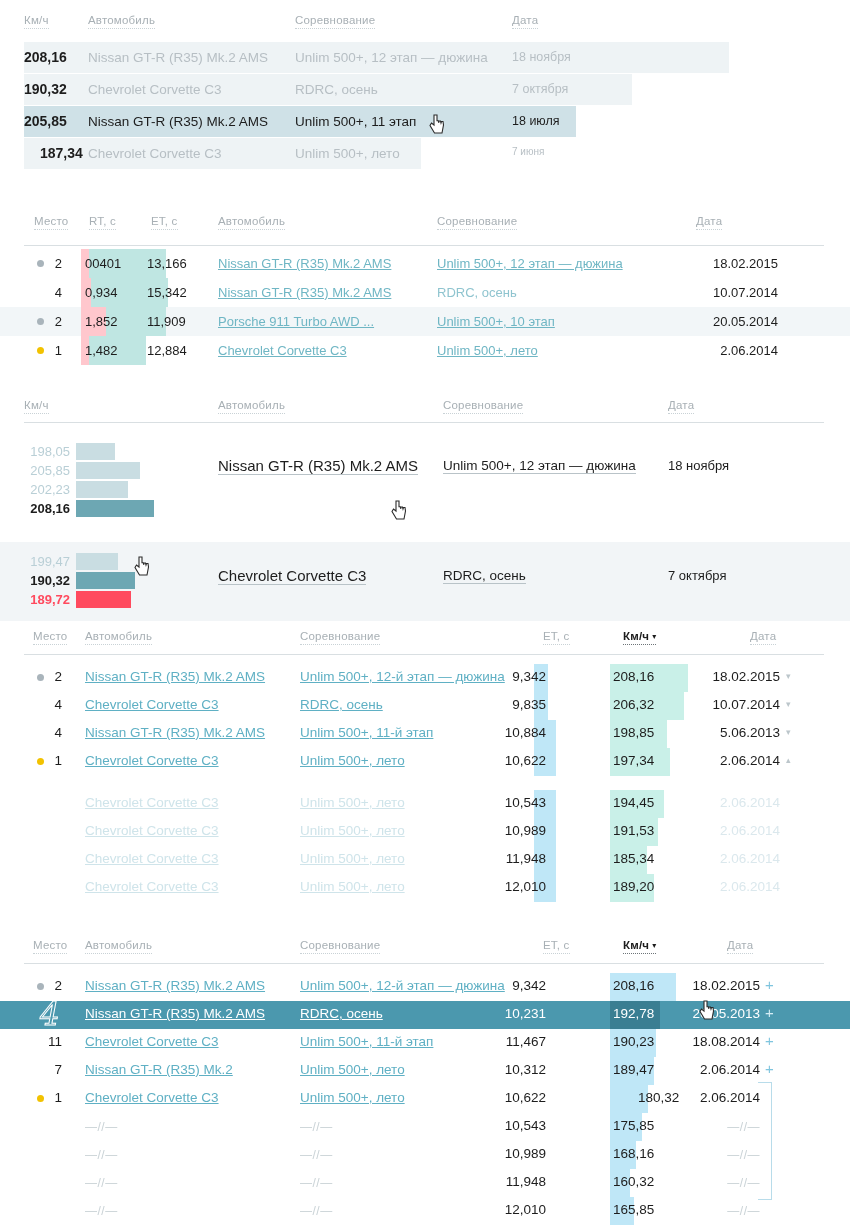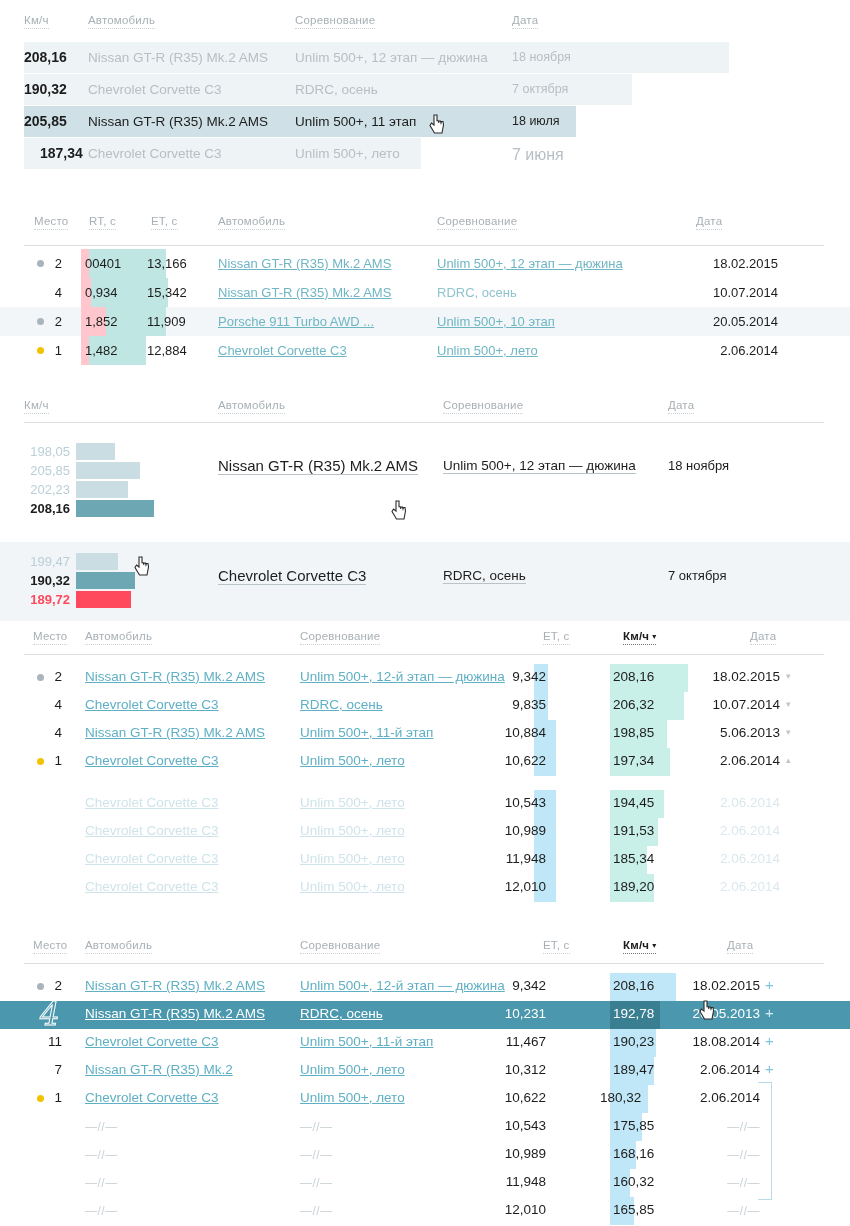--- a/index.html
+++ b/index.html
@@ -113,21 +113,21 @@
         <div class="cell s1-val" style="left:24px;top:7px">205,85</div>
         <div class="cell s1-txt dk" style="left:88px;top:8px">Nissan GT-R (R35) Mk.2 AMS</div>
         <div class="cell s1-txt dk" style="left:295px;top:8px">Unlim 500+, 11 этап</div>
         <div class="cell s1-txt dk" style="left:512px;top:8px;font-size:12.5px">18 июля</div>
       </div>
       <div class="row" style="top:138px;height:31px">
         <div class="s1-band" style="left:24px;top:0;width:397px;height:31px;background:#eef3f5"></div>
         <div class="cell s1-val" style="left:40px;top:7px">187,34</div>
         <div class="cell s1-txt" style="left:88px;top:8px">Chevrolet Corvette C3</div>
         <div class="cell s1-txt" style="left:295px;top:8px">Unlim 500+, лето</div>
-        <div class="cell s1-txt" style="left:512px;top:8px;font-size:16px">7 июня</div>
+        <div class="cell s1-txt" style="left:512px;top:8px;font-size:10px">7 июня</div>
       </div>
     </div>
   <svg class="cursor" style="left:428px;top:113px" viewBox="0 0 20 24">
     <path d="M6 2 L6 12 L3.5 10 L2 12.5 L6.5 20 L14 20 L15.5 12 L15 8.5 L13.5 8.5 L13 10 L12.5 8 L11 8 L10.8 9.8 L10.3 7.8 L9 7.8 L9 2 Z" fill="#ffffff" stroke="#2b2b2b" stroke-width="1.1"></path>
   </svg>
 </div>
 
 <div class="section" id="s2" style="top:205px;height:155px">
   <div class="thead" style="position:absolute;top:10px;left:0;width:850px">
     <div class="th" style="left:34px">Место</div>
@@ -377,21 +377,21 @@
         <div class="cell num" style="left:680px;top:5px;width:80px;text-align:right">2.06.2014</div>
         <div class="cell plus" style="left:765px;top:3px">+</div>
       </div>
       <div class="row" style="top:154px;height:28px">
         <div class="bar-et" style="left:610px;top:0;width:38px;height:28px;background:#bfe7f7"></div>
         <div class="dot gold" style="left:37px;top:10px"></div>
         <div class="cell plc" style="left:44px;top:5px;width:18px;text-align:right">1</div>
         <div class="cell lnk" style="left:85px;top:5px">Chevrolet Corvette C3</div>
         <div class="cell lnk" style="left:300px;top:5px">Unlim 500+, лето</div>
         <div class="cell num" style="left:486px;top:5px;width:60px;text-align:right">10,622</div>
-        <div class="cell num" style="left:600px;top:5px">180,32</div>
+        <div class="cell num" style="left:638px;top:5px">180,32</div>
         <div class="cell num" style="left:680px;top:5px;width:80px;text-align:right">2.06.2014</div>
       </div>
       <div class="row" style="top:182px;height:28px">
         <div class="bar-et" style="left:610px;top:0;width:32px;height:28px;background:#bfe7f7"></div>
         <div class="cell dash" style="left:85px;top:7px">—//—</div>
         <div class="cell dash" style="left:300px;top:7px">—//—</div>
         <div class="cell num" style="left:486px;top:5px;width:60px;text-align:right">10,543</div>
         <div class="cell num" style="left:613px;top:5px">175,85</div>
         <div class="cell dash" style="left:680px;top:7px;width:80px;text-align:right">—//—</div>
       </div>

